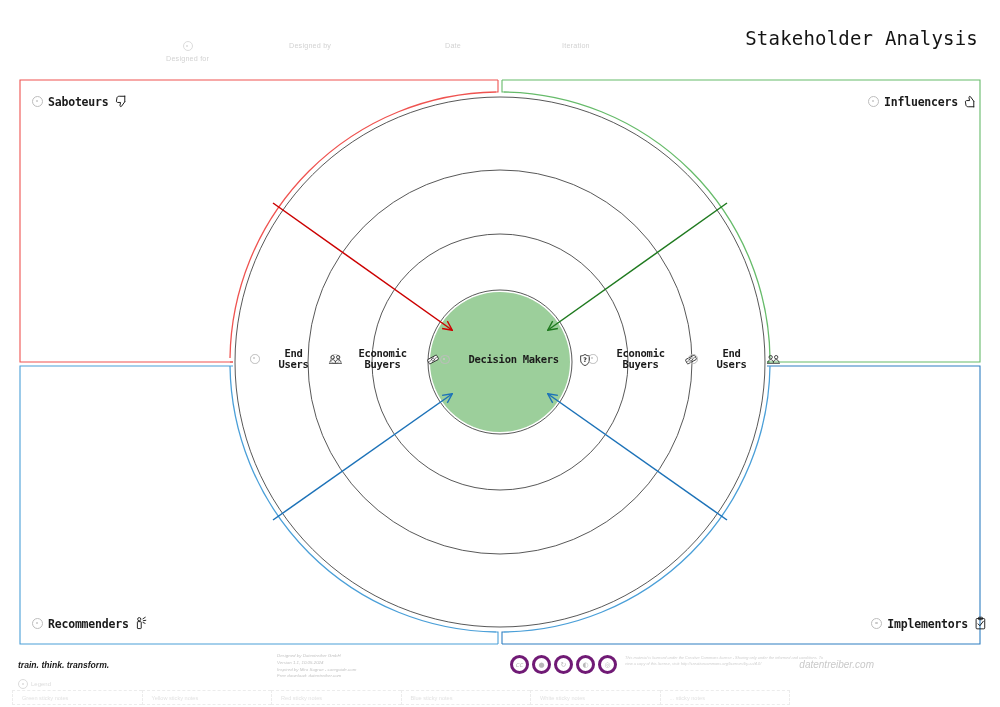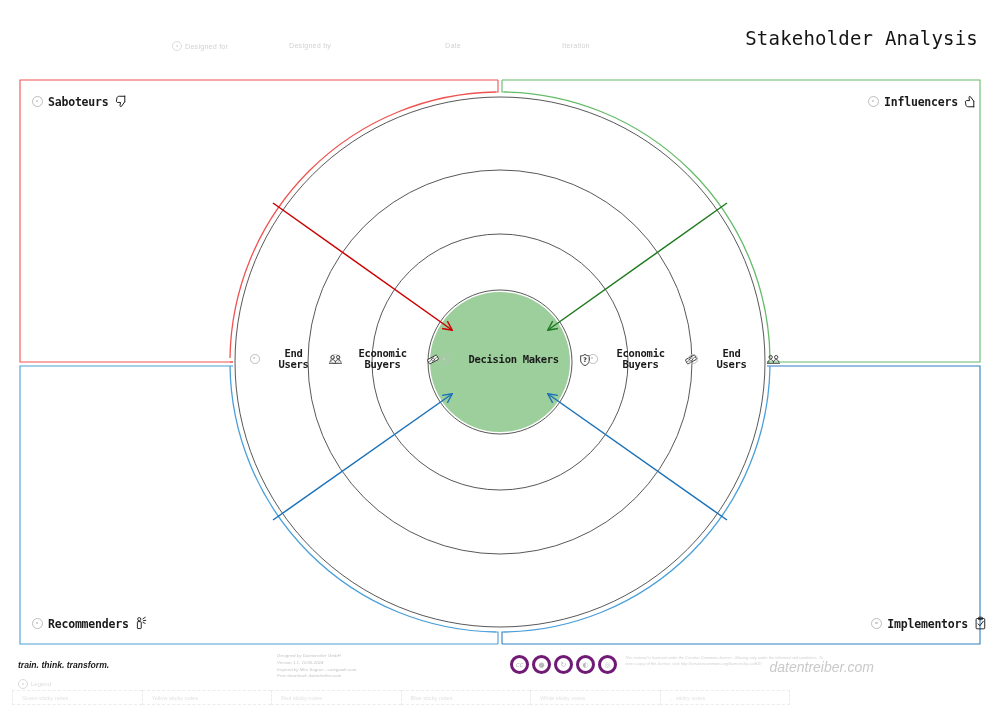--- a/index.html
+++ b/index.html
@@ -49,21 +49,21 @@
 
   
   .footer{position:absolute;left:0;top:648px;width:896px;height:59px;font-style:italic;}
   .tagline{position:absolute;left:18px;top:12px;font-size:8.6px;font-weight:700;color:#1a1a1a;}
   .credits{position:absolute;left:277px;top:5px;font-size:4.4px;line-height:1.55;color:#c4c4c4;}
   .license-row{position:absolute;left:510px;top:7px;display:flex;align-items:flex-start;gap:3px;}
   .cc{width:13px;height:13px;border:3px solid #701a75;border-radius:50%;
     display:flex;align-items:center;justify-content:center;font-size:7px;color:#b8b8b8;
     font-family:"DejaVu Sans",sans-serif;flex:0 0 auto;}
   .license-text{font-size:3.9px;line-height:1.6;color:#cfcfcf;margin-left:5px;max-width:205px;}
-  .site{position:absolute;right:22px;top:11px;font-size:14px;color:#c9c9c9;}
+  .site{position:absolute;right:22px;top:11px;font-size:10px;color:#c9c9c9;}
 
   .legend-label{position:absolute;left:18px;top:679px;display:flex;align-items:center;gap:3px;
     font-size:6px;color:#dcdcdc;}
   .legend-row{position:absolute;left:12px;top:690px;width:778px;height:15px;display:flex;}
   .legend-cell{flex:1 1 0;border:1px dashed #ececec;border-right:none;
     display:flex;align-items:center;padding-left:9px;box-sizing:border-box;
     font-size:5.6px;color:#e2e2e2;}
   .legend-cell:last-child{border-right:1px dashed #ececec;}
 </style>
 </head>
@@ -149,21 +149,21 @@
     <line x1="273" y1="520" x2="452" y2="394" stroke="#1c72b8" stroke-width="1.5" marker-end="url(#ah-blue)"></line>
   </g>
   <g>
     <line x1="727" y1="520" x2="548" y2="394" stroke="#1c72b8" stroke-width="1.5" marker-end="url(#ah-blue)"></line>
   </g>
 </svg>
 
 <div class="header">
 
 
-  <div class="hdr-field" style="left:172px;">
+  <div class="hdr-field" style="left:166px;flex-direction:column;">
     <span class="hdr-dot"></span>
     <span>Designed for</span>
   </div>
   <div class="hdr-field" style="left:289px;">
     <span>Designed by</span>
   </div>
   <div class="hdr-field" style="left:437px;padding-left:8px;">
     <span>Date</span>
   </div>
   <div class="hdr-field" style="left:562px;">

